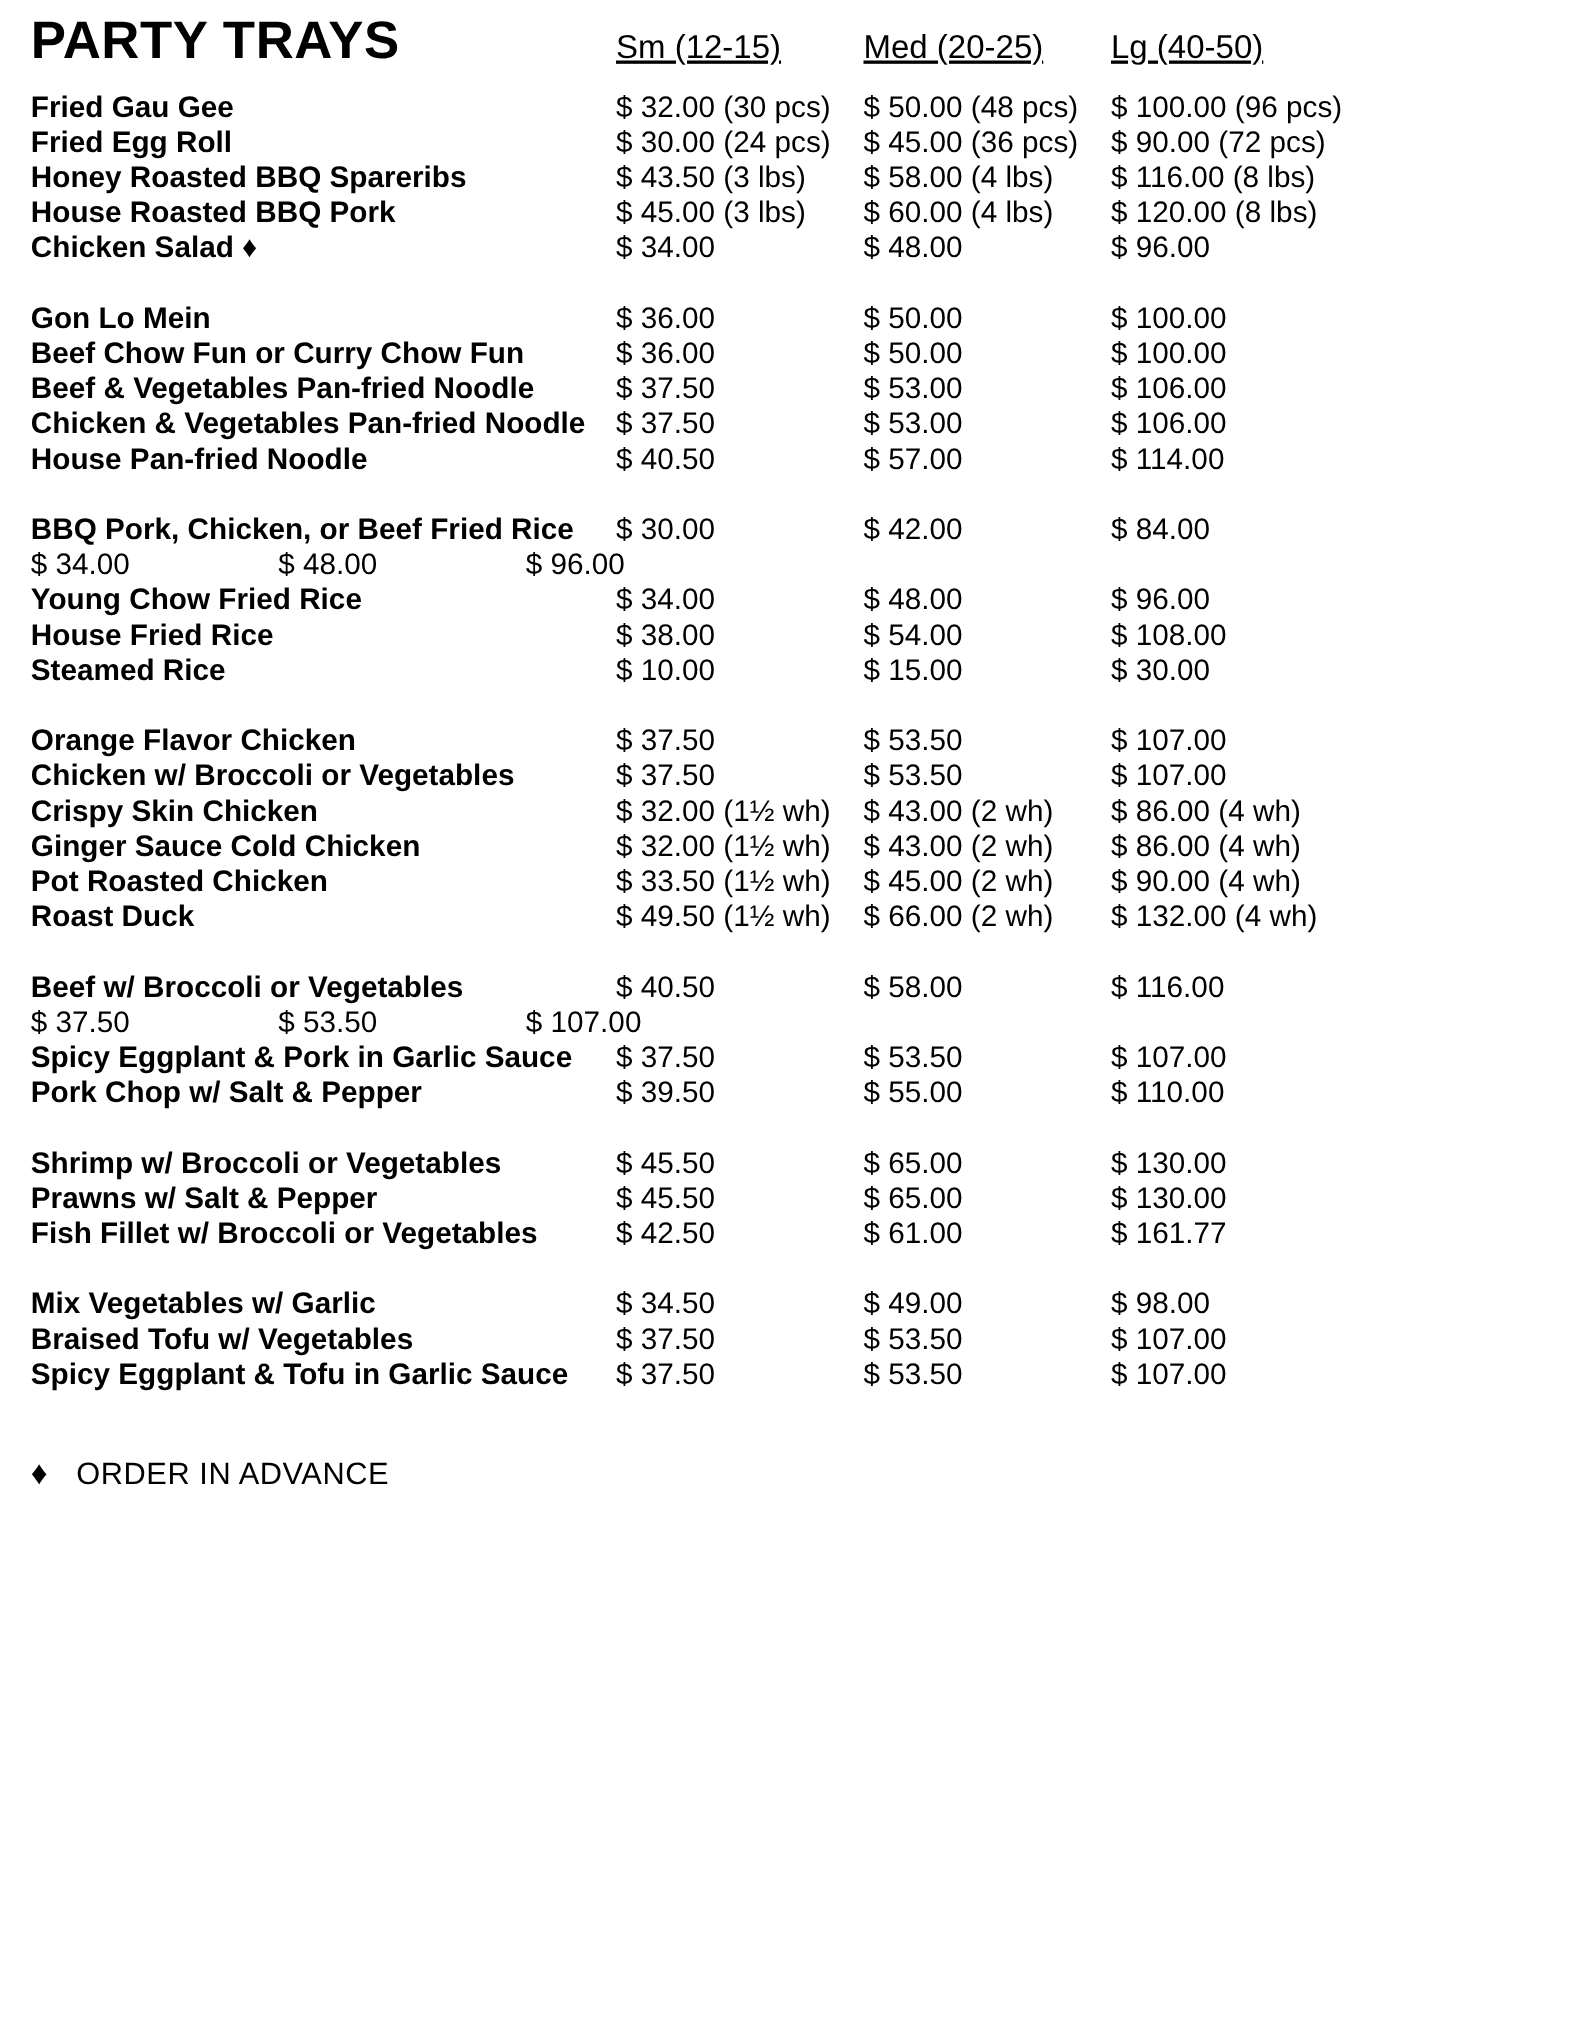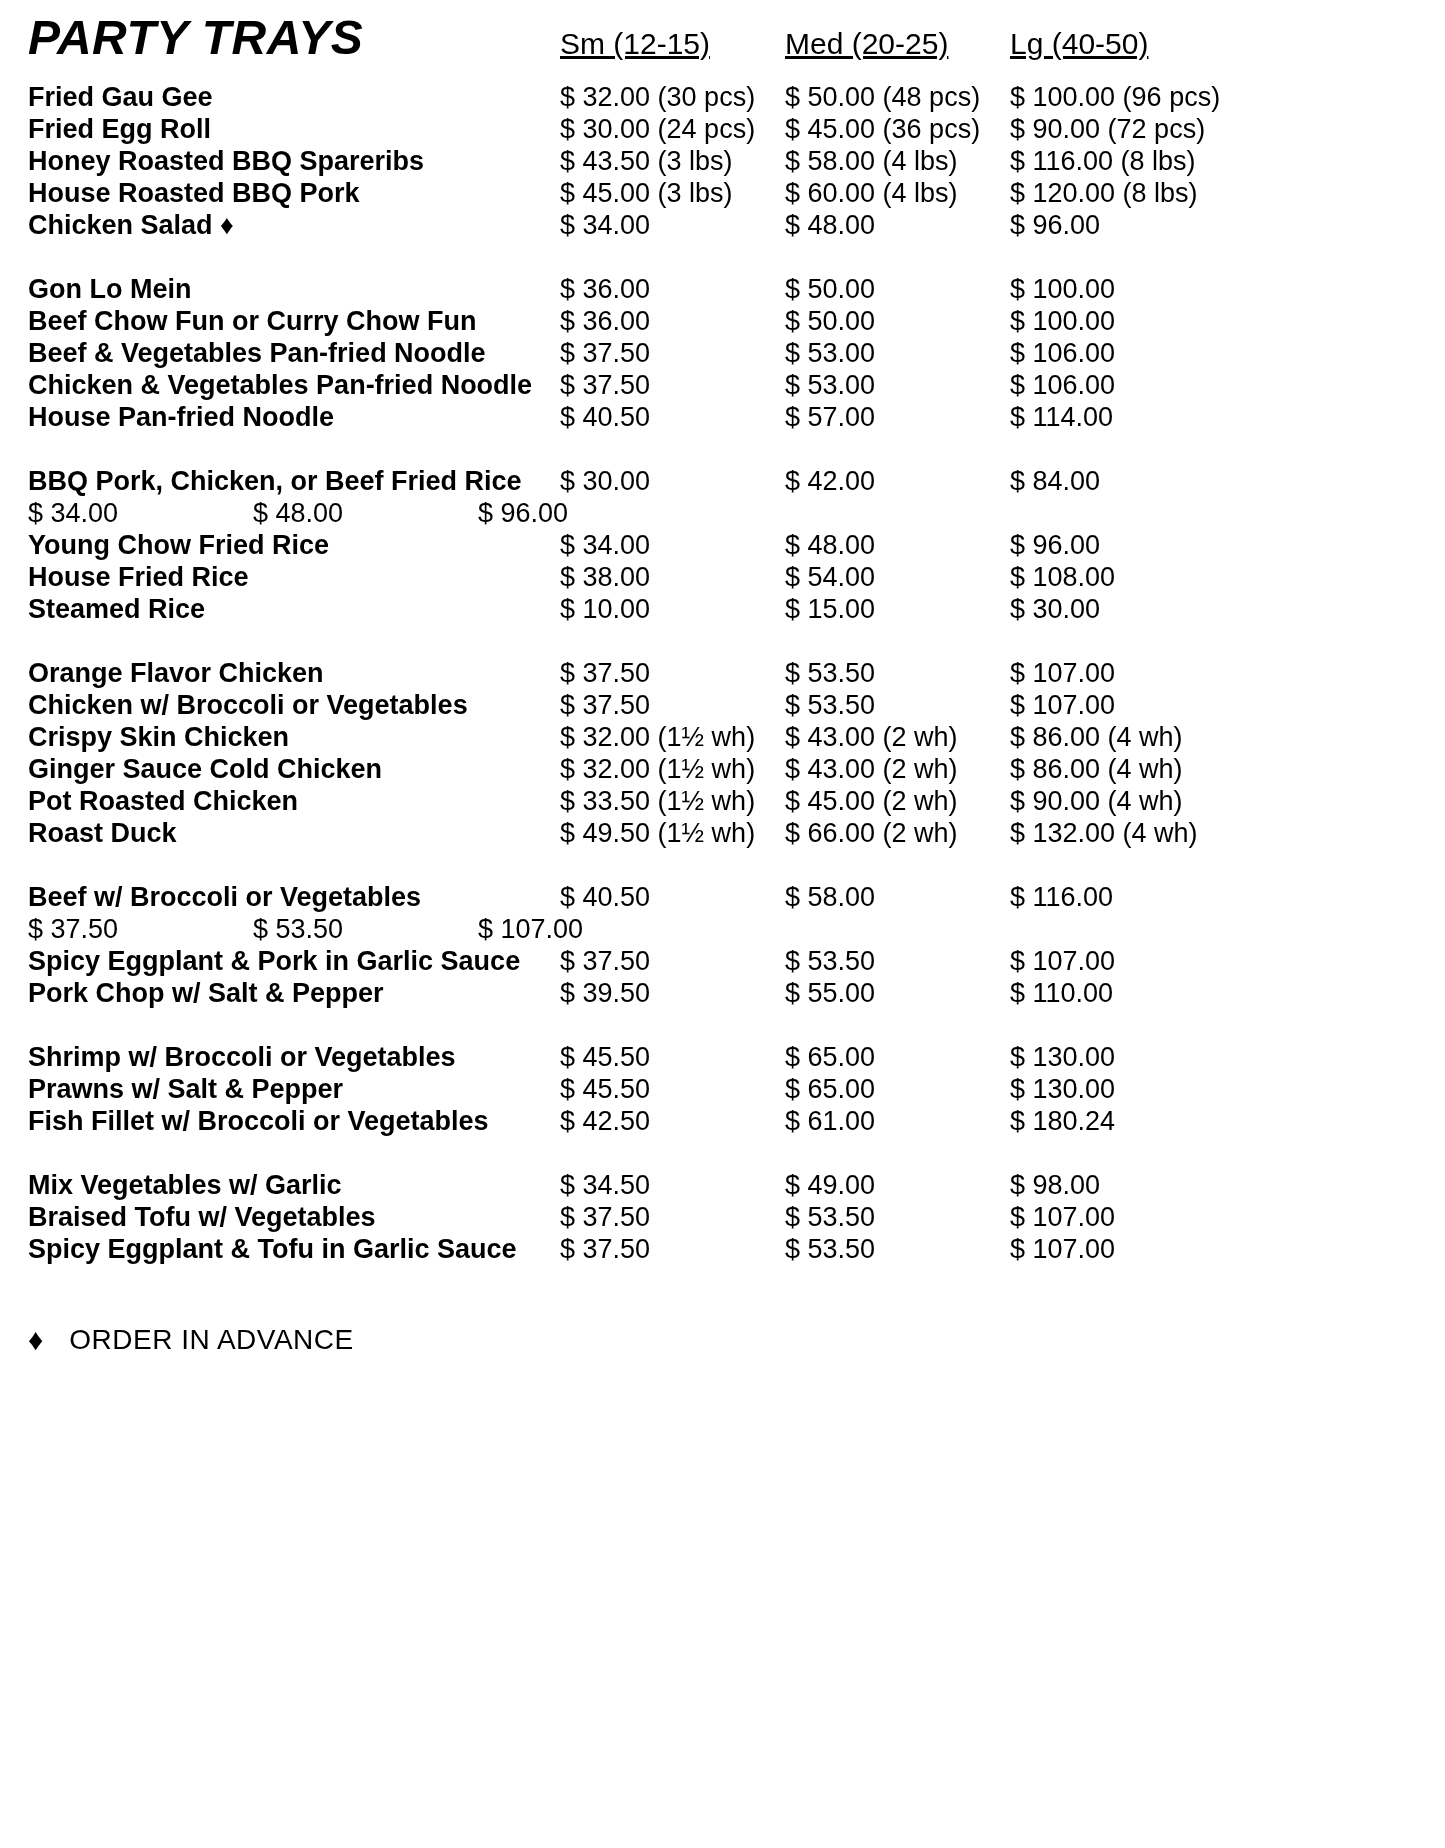--- a/index.html
+++ b/index.html
@@ -13,21 +13,20 @@
   }
   .page { padding: 10px 18px 0 28px; }
 
   .top-row { display: flex; align-items: baseline; }
   .title {
     width: 532px;
     flex-shrink: 0;
     font-size: 48px;
     font-weight: bold;
     letter-spacing: 0.5px;
-    font-style: italic;
   }
   .price-col { width: 225px; flex-shrink: 0; padding-right: 6px; }
   .price-col.last { width: auto; flex-shrink: 1; text-align: center; }
   .col-header {
     font-size: 30px;
     font-weight: normal;
     text-decoration: underline;
     white-space: nowrap;
   }
 
@@ -227,21 +226,21 @@
         <div class="row">
           <div class="name-col cell">Prawns w/ Salt &amp; Pepper</div>
           <div class="price-col cell">$ 45.50</div>
           <div class="price-col cell">$ 65.00</div>
           <div class="price-col cell last">$ 130.00</div>
         </div>
         <div class="row">
           <div class="name-col cell">Fish Fillet w/ Broccoli or Vegetables</div>
           <div class="price-col cell">$ 42.50</div>
           <div class="price-col cell">$ 61.00</div>
-          <div class="price-col cell last">$ 180.24</div>
+          <div class="price-col cell last">$ 161.77</div>
         </div>
       </div>
       <div class="group">
         <div class="row">
           <div class="name-col cell">Mix Vegetables w/ Garlic</div>
           <div class="price-col cell">$ 34.50</div>
           <div class="price-col cell">$ 49.00</div>
           <div class="price-col cell last">$ 98.00</div>
         </div>
         <div class="row">

